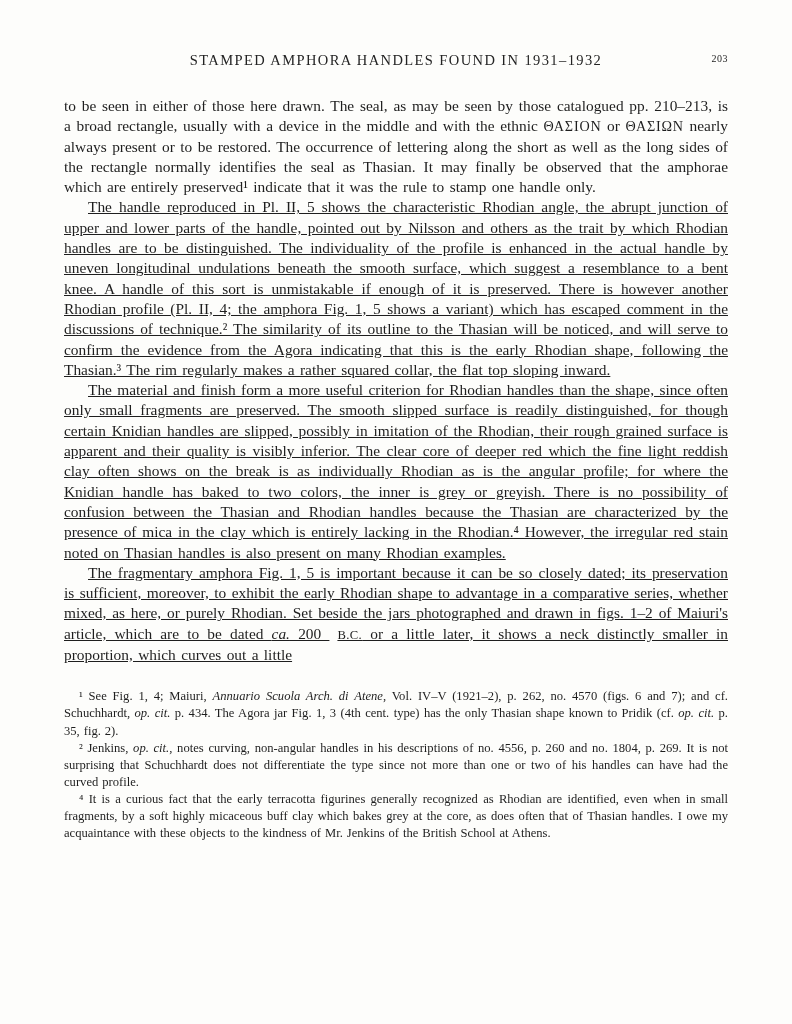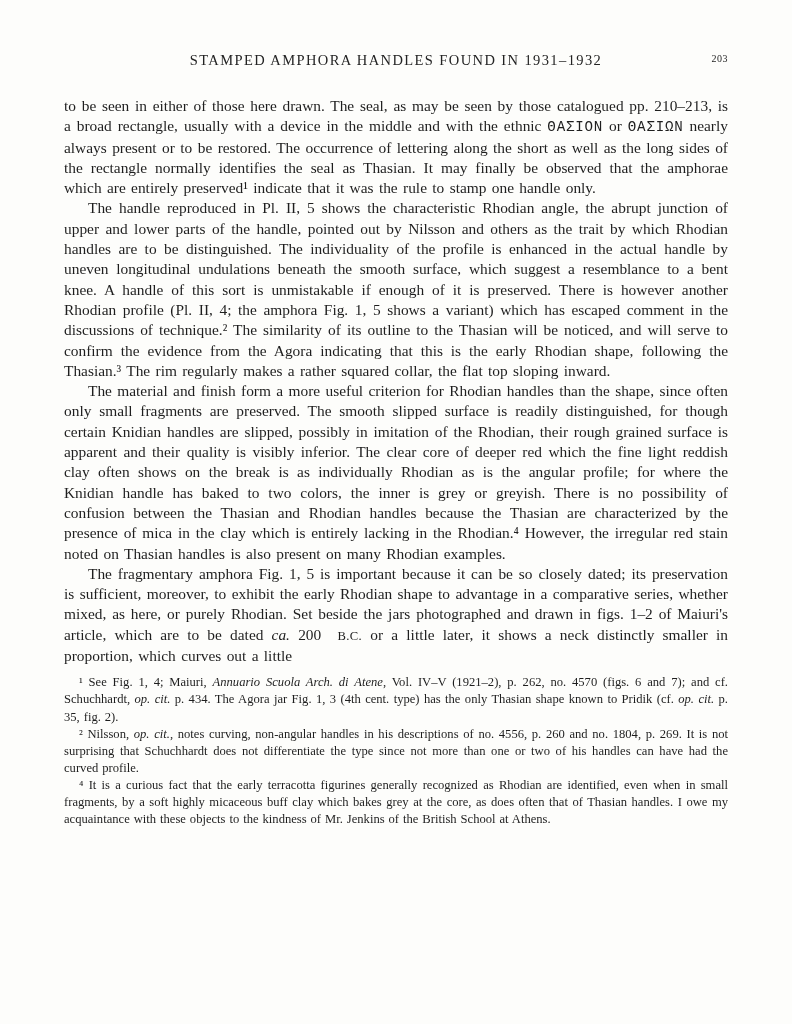--- a/index.html
+++ b/index.html
@@ -33,32 +33,32 @@
     top: 1px;
     font-size: 10px;
     letter-spacing: 0.5px;
   }
   .body-text {
     font-size: 15.4px;
     line-height: 20.3px;
     text-align: justify;
     word-spacing: 1.5px;
   }
-  .body-text p.indent { text-indent: 24px; }
+  .body-text p.indent { text-indent: 24px; text-decoration: underline; }
   .footnotes {
-    margin-top: 8px;
+    margin-top: 23px;
     font-size: 12.6px;
     line-height: 17.1px;
     text-align: justify;
     word-spacing: 0.8px;
   }
   .footnotes p { text-indent: 15px; }
   .run-italic { font-style: italic; }
   .run-greek {
-    font-family: Liberation Mono, monospace;
+    font-family: Liberation Serif, serif;
     font-size: 0.92em;
     letter-spacing: 0.8px;
   }
   .run-smallcaps {
     font-size: 0.82em;
     letter-spacing: 0.4px;
     margin-left: 8px;
   }
 </style>
 </head>
@@ -72,16 +72,16 @@
 
   <div class="body-text">
       <p><span>to be seen in either of those here drawn. The seal, as may be seen by those catalogued pp. 210–213, is a broad rectangle, usually with a device in the middle and with the ethnic </span><span class="run-greek">ΘΑΣΙΟΝ</span><span> or </span><span class="run-greek">ΘΑΣΙΩΝ</span><span> nearly always present or to be restored. The occurrence of lettering along the short as well as the long sides of the rectangle normally identifies the seal as Thasian. It may finally be observed that the amphorae which are entirely preserved¹ indicate that it was the rule to stamp one handle only.</span></p>
       <p class="indent"><span>The handle reproduced in Pl. II, 5 shows the characteristic Rhodian angle, the abrupt junction of upper and lower parts of the handle, pointed out by Nilsson and others as the trait by which Rhodian handles are to be distinguished. The individuality of the profile is enhanced in the actual handle by uneven longitudinal undulations beneath the smooth surface, which suggest a resemblance to a bent knee. A handle of this sort is unmistakable if enough of it is preserved. There is however another Rhodian profile (Pl. II, 4; the amphora Fig. 1, 5 shows a variant) which has escaped comment in the discussions of technique.² The similarity of its outline to the Thasian will be noticed, and will serve to confirm the evidence from the Agora indicating that this is the early Rhodian shape, following the Thasian.³ The rim regularly makes a rather squared collar, the flat top sloping inward.</span></p>
       <p class="indent"><span>The material and finish form a more useful criterion for Rhodian handles than the shape, since often only small fragments are preserved. The smooth slipped surface is readily distinguished, for though certain Knidian handles are slipped, possibly in imitation of the Rhodian, their rough grained surface is apparent and their quality is visibly inferior. The clear core of deeper red which the fine light reddish clay often shows on the break is as individually Rhodian as is the angular profile; for where the Knidian handle has baked to two colors, the inner is grey or greyish. There is no possibility of confusion between the Thasian and Rhodian handles because the Thasian are characterized by the presence of mica in the clay which is entirely lacking in the Rhodian.⁴ However, the irregular red stain noted on Thasian handles is also present on many Rhodian examples.</span></p>
       <p class="indent"><span>The fragmentary amphora Fig. 1, 5 is important because it can be so closely dated; its preservation is sufficient, moreover, to exhibit the early Rhodian shape to advantage in a comparative series, whether mixed, as here, or purely Rhodian. Set beside the jars photographed and drawn in figs. 1–2 of Maiuri's article, which are to be dated </span><span class="run-italic">ca.</span><span> 200 </span><span class="run-smallcaps">B.C.</span><span> or a little later, it shows a neck distinctly smaller in proportion, which curves out a little</span></p>
     </div>
 
   <div class="footnotes">
       <p><span>¹ See Fig. 1, 4; Maiuri, </span><span class="run-italic">Annuario Scuola Arch. di Atene</span><span>, Vol. IV–V (1921–2), p. 262, no. 4570 (figs. 6 and 7); and cf. Schuchhardt, </span><span class="run-italic">op. cit.</span><span> p. 434. The Agora jar Fig. 1, 3 (4th cent. type) has the only Thasian shape known to Pridik (cf. </span><span class="run-italic">op. cit.</span><span> p. 35, fig. 2).</span></p>
-      <p><span>² Nilsson, </span><span class="run-italic">op. cit.</span><span>, notes curving, non-angular handles in his descriptions of no. 4556, p. 260 and no. 1804, p. 269. It is not surprising that Schuchhardt does not differentiate the type since not more than one or two of his handles can have had the curved profile.</span></p>
+      <p><span>² Jenkins, </span><span class="run-italic">op. cit.</span><span>, notes curving, non-angular handles in his descriptions of no. 4556, p. 260 and no. 1804, p. 269. It is not surprising that Schuchhardt does not differentiate the type since not more than one or two of his handles can have had the curved profile.</span></p>
       <p><span>⁴ It is a curious fact that the early terracotta figurines generally recognized as Rhodian are identified, even when in small fragments, by a soft highly micaceous buff clay which bakes grey at the core, as does often that of Thasian handles. I owe my acquaintance with these objects to the kindness of Mr. Jenkins of the British School at Athens.</span></p>
     </div>
 </div>
 
 </body></html>

